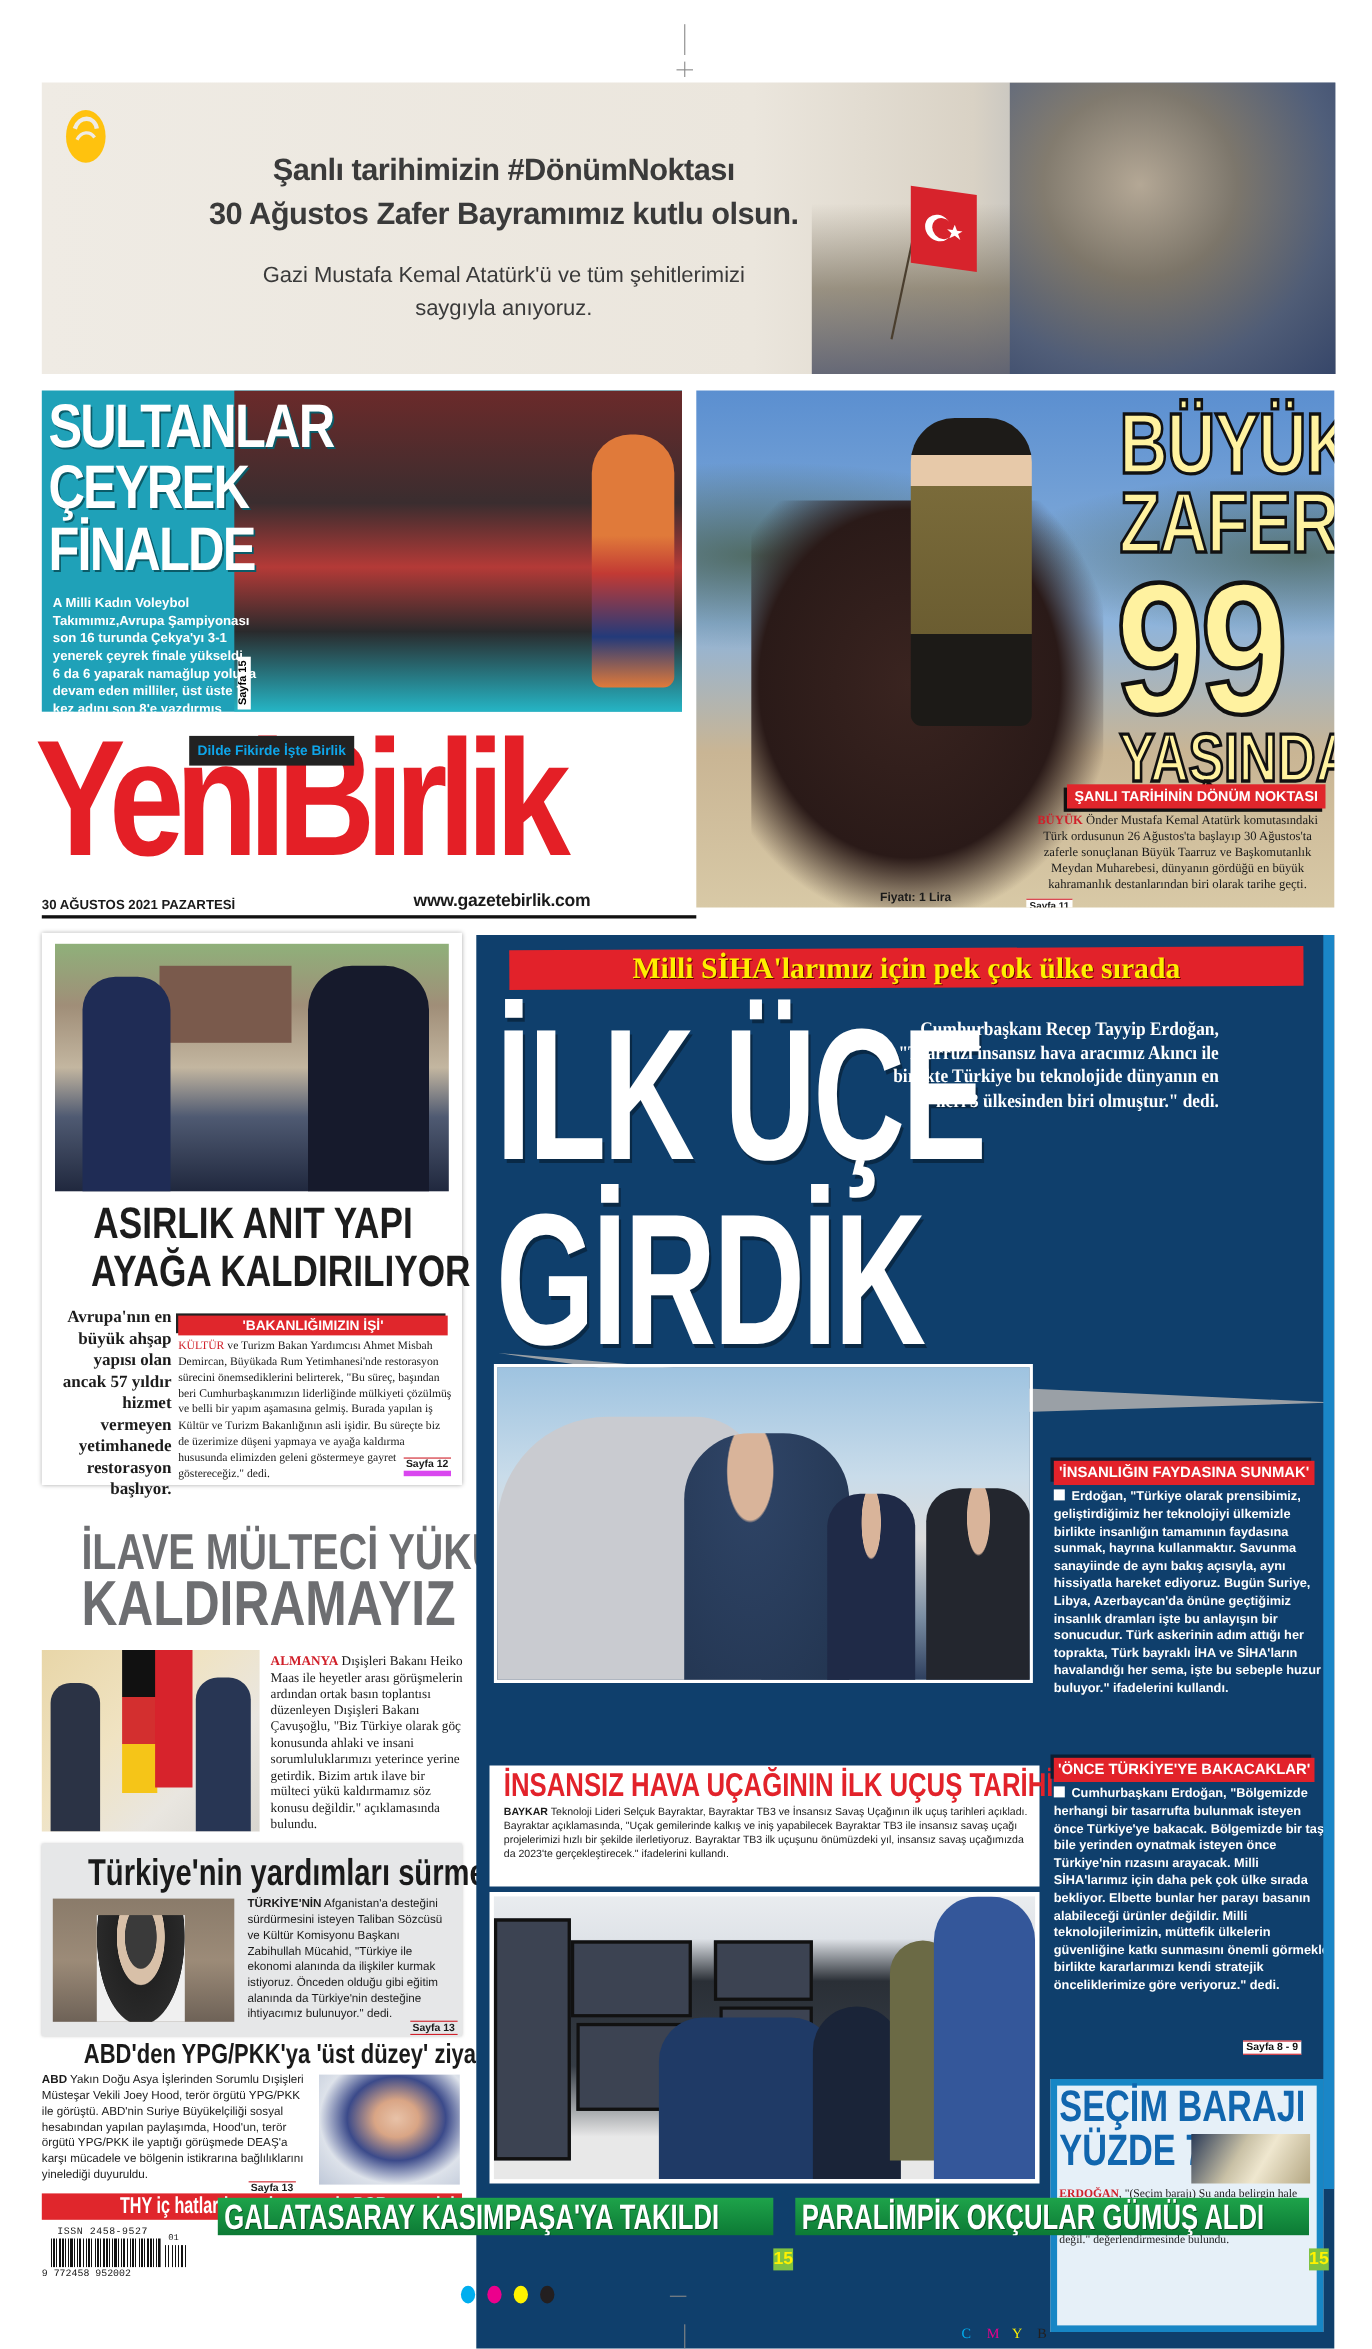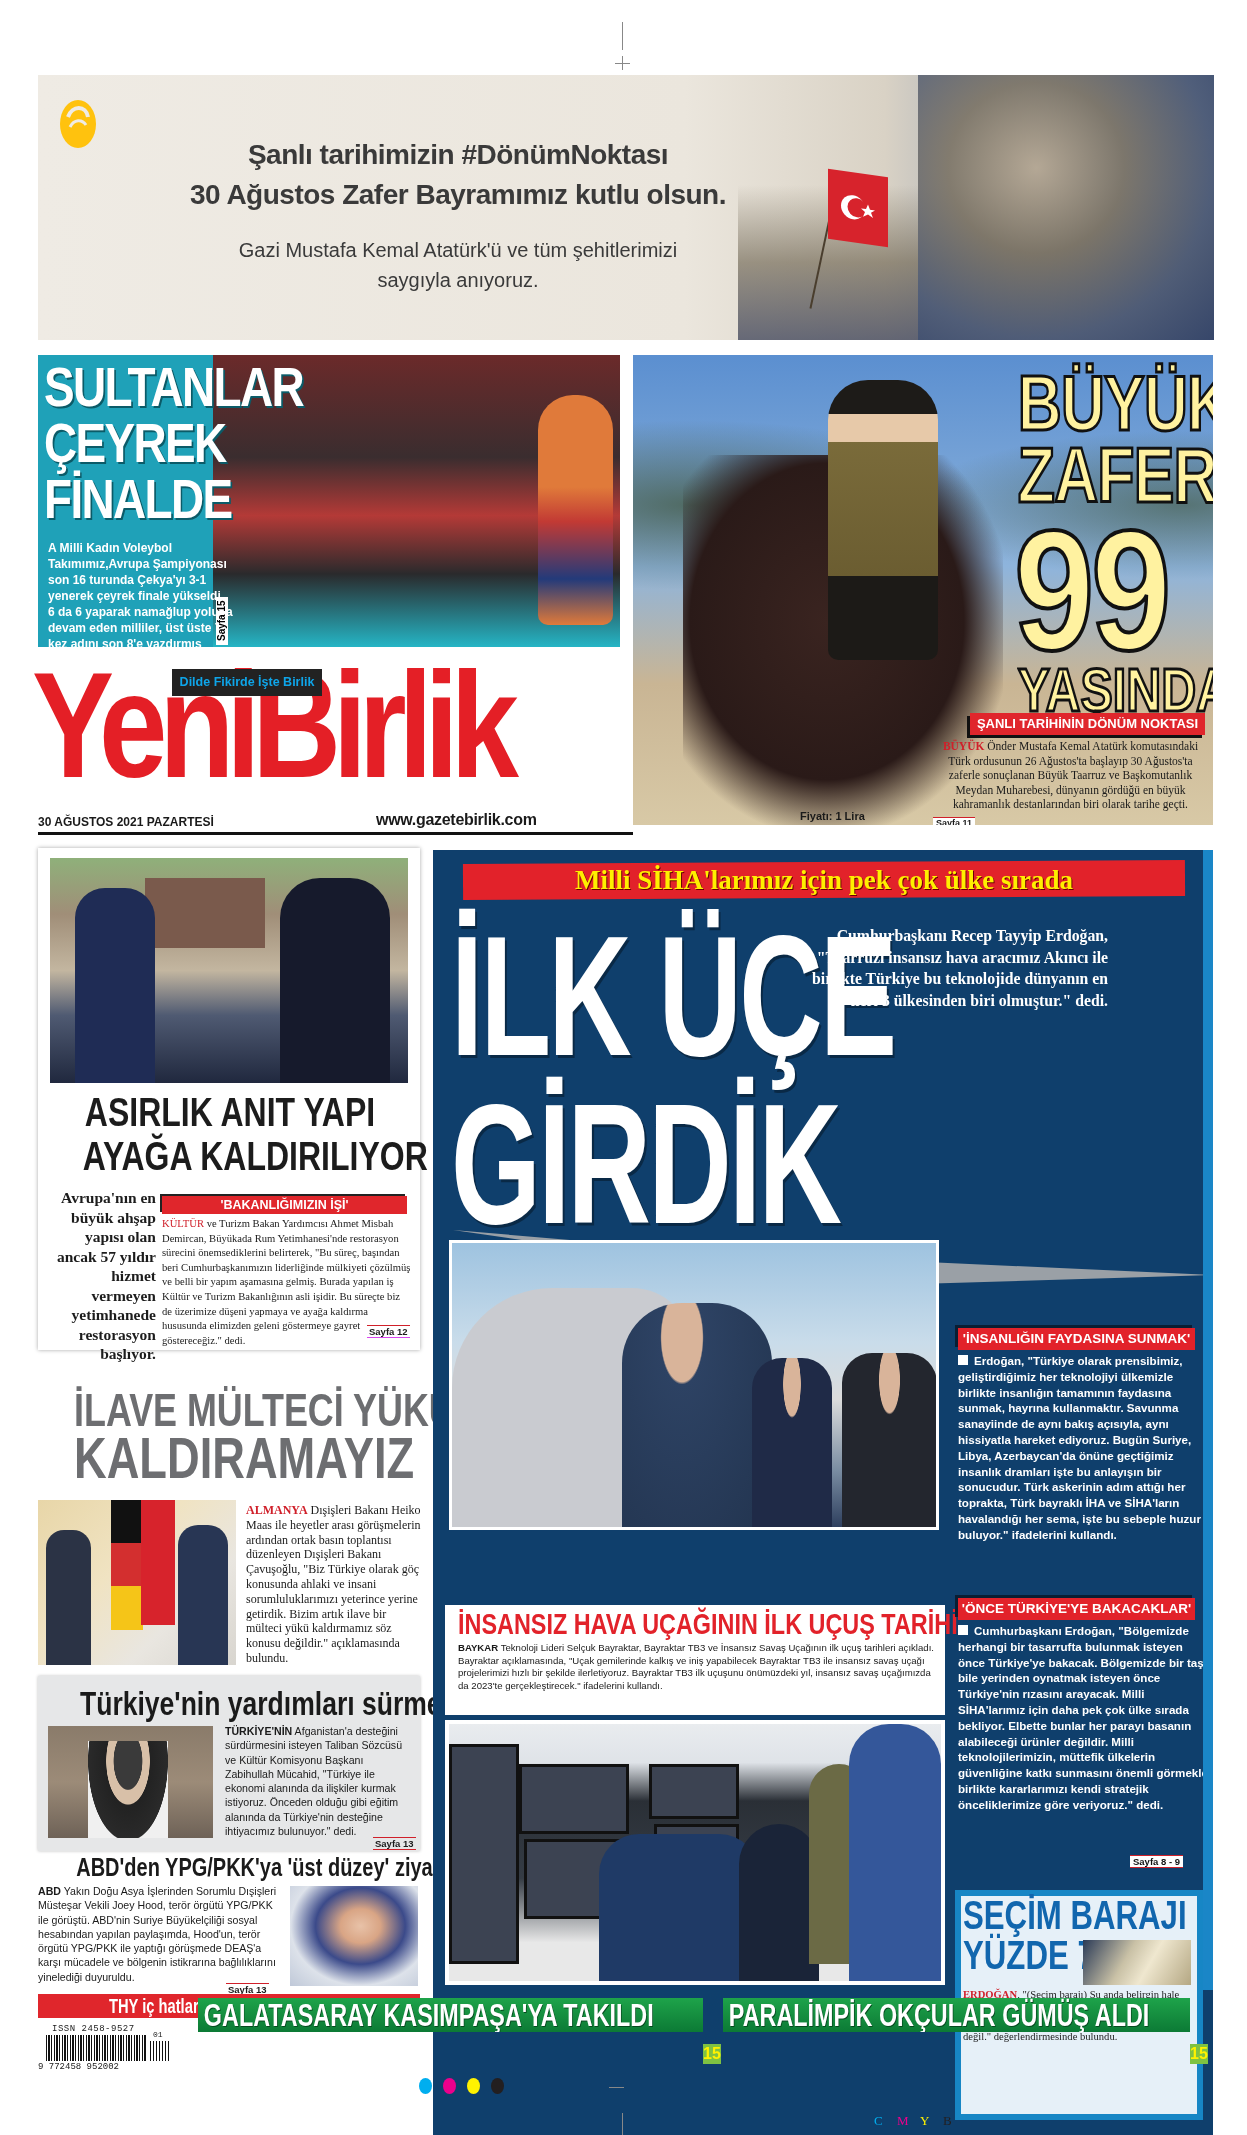--- a/index.html
+++ b/index.html
@@ -52,21 +52,21 @@
   #anit { left: 38px; top: 848px; width: 382px; height: 502px; background: #fff; box-shadow: 0 0 4px rgba(0,0,0,.35); }
   #anit .photo { left: 12px; top: 10px; width: 358px; height: 225px; background: linear-gradient(180deg, #8fb07a 0%, #a08e78 25%, #c3b6a0 50%, #4f5a72 70%, #20283e 100%); }
   #anit .photo .bldg { left: 95px; top: 20px; width: 120px; height: 70px; background: #7a5a4c; }
   #anit .photo .man1 { left: 25px; top: 30px; width: 80px; height: 195px; background: #1f2c55; border-radius: 30px 30px 0 0; }
   #anit .photo .man2 { left: 230px; top: 20px; width: 110px; height: 205px; background: #161a2c; border-radius: 40px 40px 0 0; }
   #anit .h { left: 8px; top: 242px; width: 368px; text-align: center; font-weight: bold; font-size: 40px; line-height: 44px; color: #1c1c1c; transform: scaleX(.8); transform-origin: center top; white-space: nowrap; }
   #anit .side { left: 6px; top: 340px; width: 112px; text-align: right; font-family: "Liberation Serif", serif; font-weight: bold; font-size: 15.5px; line-height: 19.5px; color: #1c1c1c; }
   #anit .tag { left: 124px; top: 348px; width: 245px; height: 18px; background: #e0262c; color: #fff; font-size: 12.5px; font-weight: bold; text-align: center; line-height: 18px; box-shadow: -2px -2px 0 #222; }
   #anit .body { left: 124px; top: 369px; width: 250px; font-family: "Liberation Serif", serif; font-size: 10.6px; line-height: 14.6px; }
   #anit .body .red { color: #d0202a; }
-  #anit .sayfa { left: 329px; top: 477px; font-size: 9.5px; font-weight: bold; border-top: 1px solid #d0202a; border-bottom: 1px solid #d946ef; padding: 0 2px; }
+  #anit .sayfa { left: 329px; top: 477px; font-size: 9.5px; font-weight: bold; border-top: 1px solid #d0202a; border-bottom: 5px solid #d946ef; padding: 0 2px; }
 
   
   #multeci { left: 38px; top: 1390px; width: 382px; height: 250px; }
   #multeci .h { left: -8px; top: -4px; width: 400px; text-align: center; font-weight: bold; color: #6d6e71; line-height: 48px; transform: scaleX(.78); transform-origin: center top; white-space: nowrap; }
   #multeci .h .l1 { font-size: 46px; display: block; }
   #multeci .h .l2 { font-size: 58px; display: block; }
   #multeci .photo { left: 0; top: 110px; width: 198px; height: 165px; background: linear-gradient(135deg, #e8d6a8 0%, #f0e3c2 40%, #e9e6e0 70%, #d8d5cf 100%); overflow: hidden; }
   #multeci .photo .m1 { left: 8px; top: 30px; width: 45px; height: 135px; background: #2b3345; border-radius: 18px 18px 0 0; }
   #multeci .photo .f1 { left: 73px; top: 0; width: 32px; height: 130px; background: linear-gradient(180deg, #111 0%, #111 33%, #d32f2f 33%, #d32f2f 66%, #f5c518 66%); }
   #multeci .photo .f2 { left: 103px; top: 0; width: 34px; height: 125px; background: #d7232c; }

